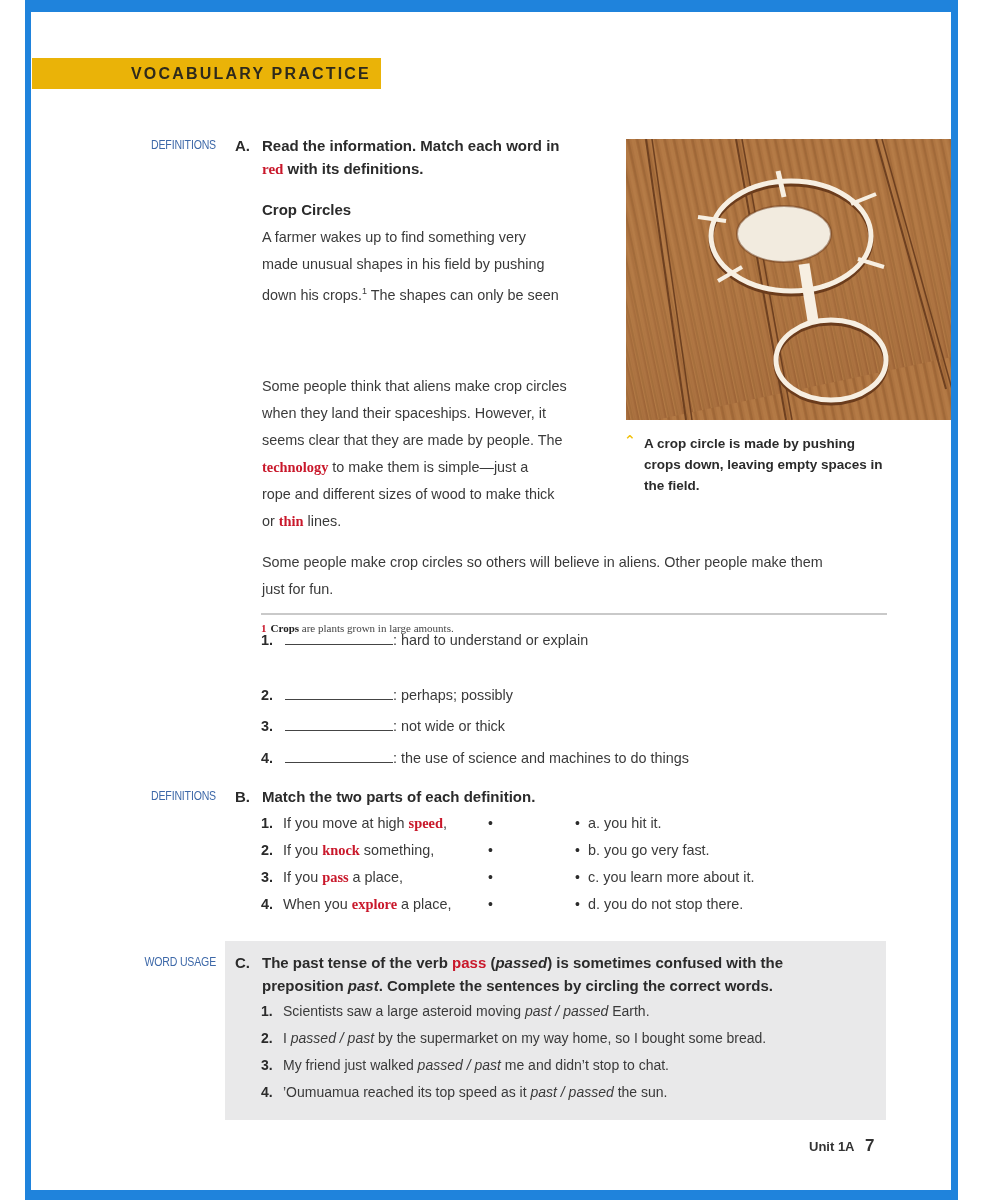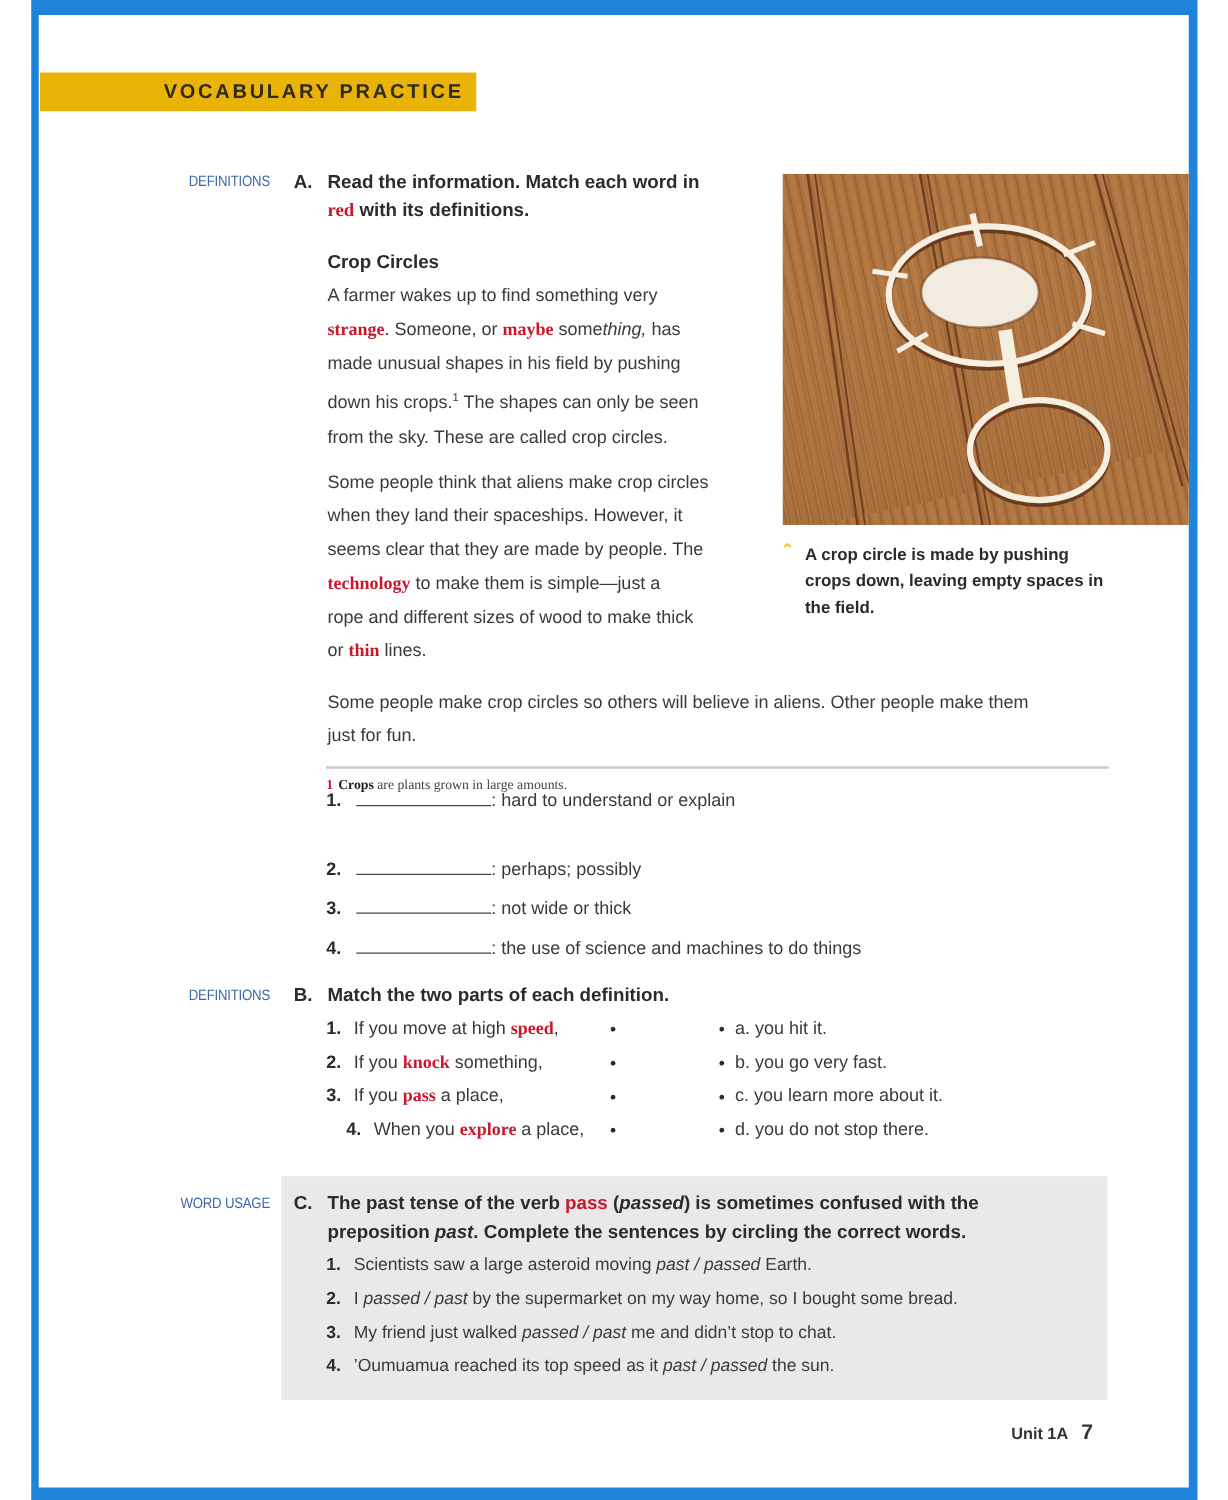--- a/index.html
+++ b/index.html
@@ -113,24 +113,22 @@
 <div class="instr" style="left:262px; top:134px; width:360px;">
   <span>Read the information. Match each word in</span><br>
   <span class="red">red</span>
   <span>with its definitions.</span>
 </div>
 
 <div class="title" style="left:262px; top:201px;">Crop Circles</div>
 
 <div class="body-text" style="left:262px; top:224px; width:360px;">
   <div>A farmer wakes up to find something very</div>
-  <div><span class="red">strange</span><span>. Someone, or </span><span class="red">maybe</span><span> some</span><i>thing,</i><span> has</span></div>
   <div>made unusual shapes in his field by pushing</div>
   <div><span>down his crops.</span><sup>1</sup><span> The shapes can only be seen</span></div>
-  <div>from the sky. These are called crop circles.</div>
 </div>
 
 <div class="body-text" style="left:262px; top:373px; width:360px;">
   <div>Some people think that aliens make crop circles</div>
   <div>when they land their spaceships. However, it</div>
   <div>seems clear that they are made by people. The</div>
   <div><span class="red">technology</span><span> to make them is simple—just a</span></div>
   <div>rope and different sizes of wood to make thick</div>
   <div><span>or </span><span class="red">thin</span><span> lines.</span></div>
 </div>
@@ -208,21 +206,21 @@
 
 <div class="match-row" style="left:261px; top:815px;">
   <span class="n">1.</span><span>If you move at high </span><span class="red">speed</span><span>,</span>
 </div>
 <div class="match-row" style="left:261px; top:842px;">
   <span class="n">2.</span><span>If you </span><span class="red">knock</span><span> something,</span>
 </div>
 <div class="match-row" style="left:261px; top:869px;">
   <span class="n">3.</span><span>If you </span><span class="red">pass</span><span> a place,</span>
 </div>
-<div class="match-row" style="left:261px; top:896px;margin-left:16px;">
+<div class="match-row" style="left:261px; top:896px;">
   <span class="n">4.</span><span>When you </span><span class="red">explore</span><span> a place,</span>
 </div>
 
 <span class="dot" style="left:488px; top:815px;">•</span>
 <span class="dot" style="left:488px; top:842px;">•</span>
 <span class="dot" style="left:488px; top:869px;">•</span>
 <span class="dot" style="left:488px; top:896px;">•</span>
 
 <span class="dot" style="left:575px; top:815px;">•</span>
 <span class="dot" style="left:575px; top:842px;">•</span>

